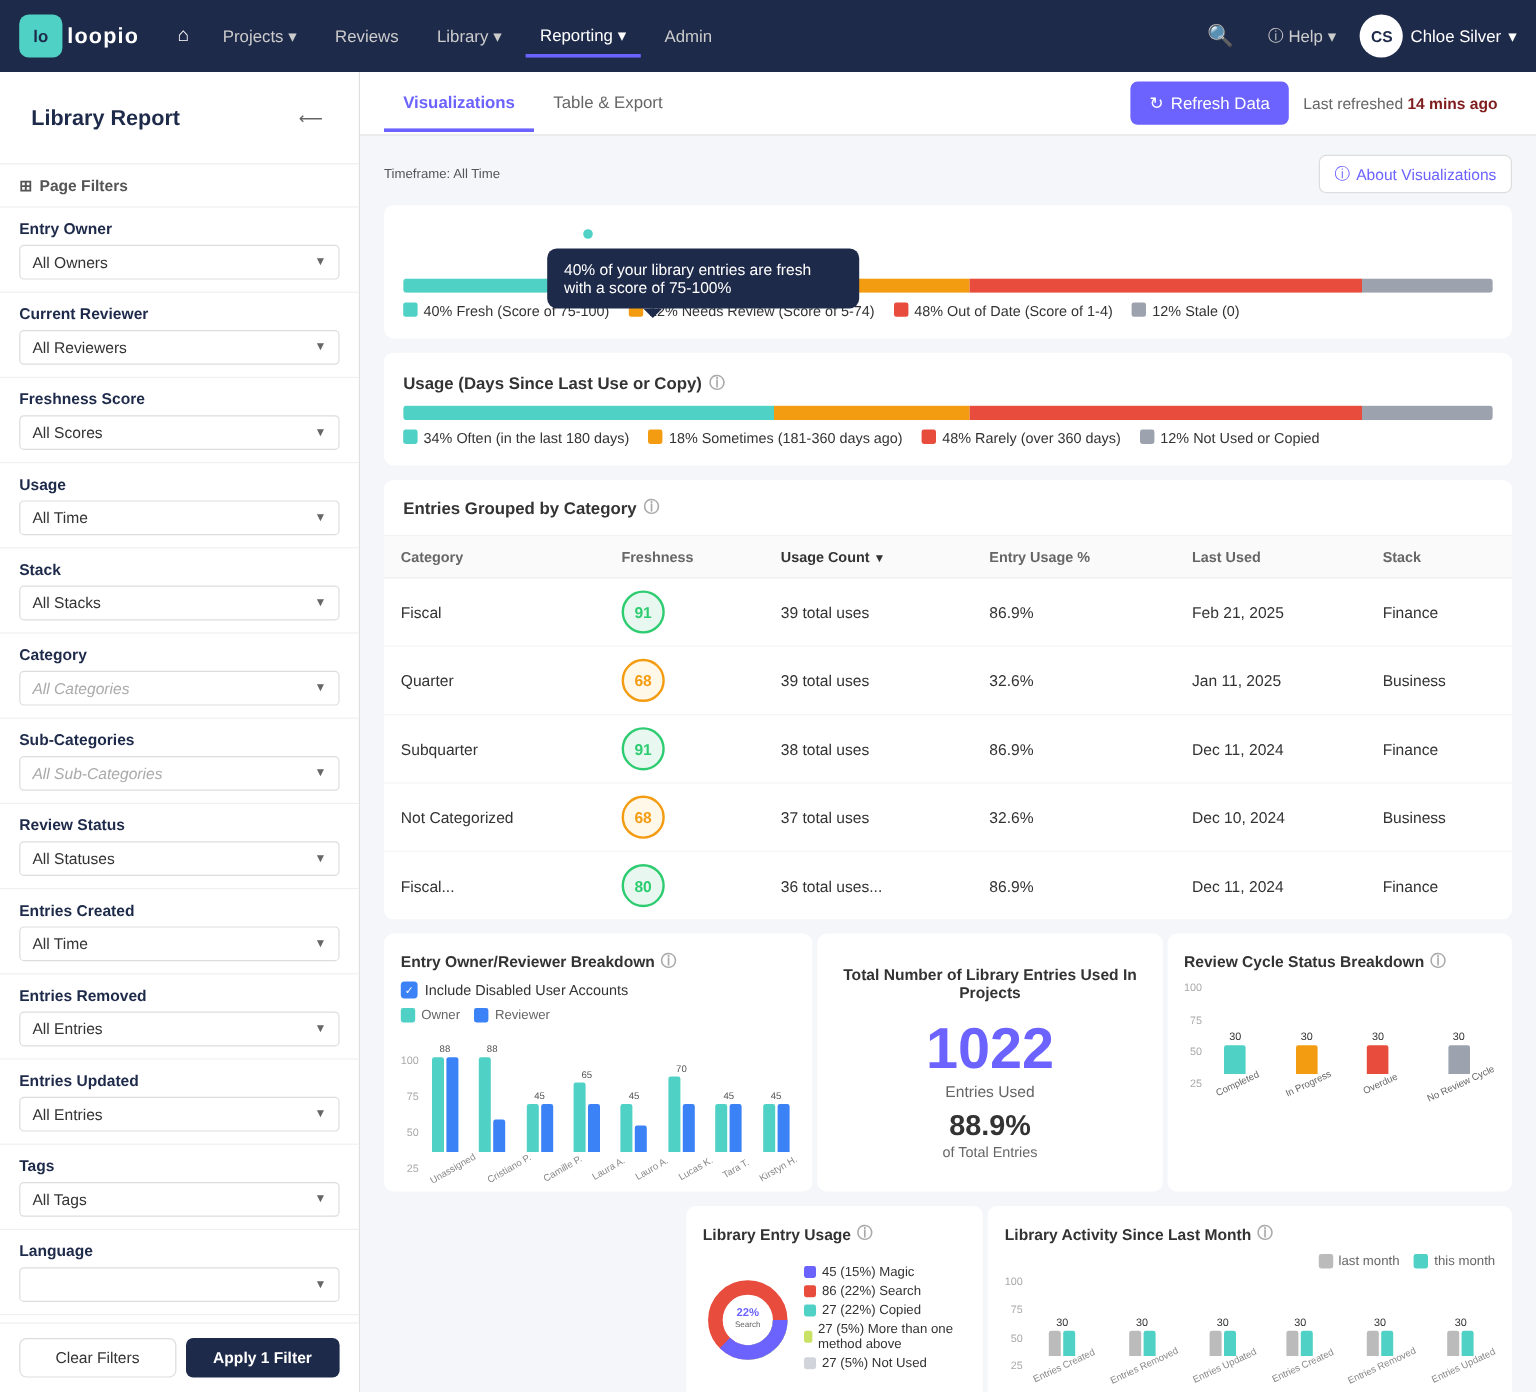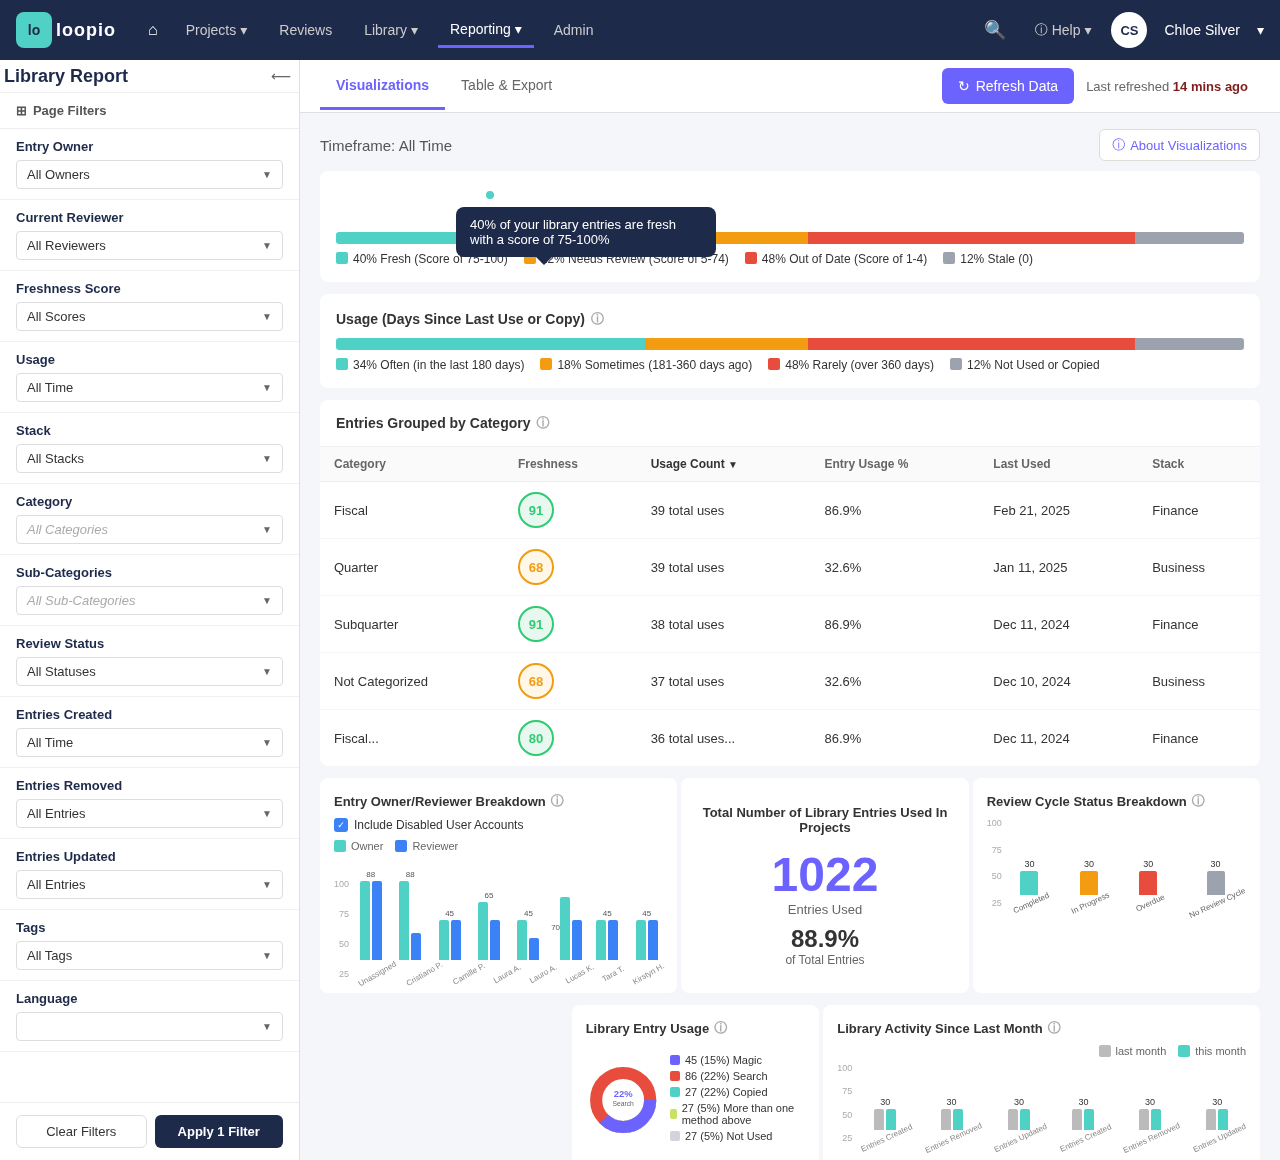--- a/index.html
+++ b/index.html
@@ -9,28 +9,28 @@
     .topnav { background: #1e2a4a; height: 60px; display: flex; align-items: center; padding: 0 16px; gap: 8px; }
     .logo { color: white; font-size: 22px; font-weight: 700; margin-right: 16px; display: flex; align-items: center; gap: 4px; }
     .logo-icon { width: 36px; height: 36px; background: #4fd1c5; border-radius: 8px; display: flex; align-items: center; justify-content: center; color: #1e2a4a; font-weight: 900; font-size: 14px; }
     .nav-home { color: white; padding: 8px; font-size: 16px; }
     .nav-item { color: #ccc; padding: 8px 12px; font-size: 14px; cursor: pointer; display: flex; align-items: center; gap: 4px; position: relative; }
     .nav-item.active { color: white; border-bottom: 3px solid #6c63ff; }
     .nav-spacer { flex: 1; }
     .nav-search { color: #ccc; font-size: 18px; padding: 8px; cursor: pointer; }
     .nav-help { color: #ccc; padding: 8px 12px; font-size: 14px; cursor: pointer; display: flex; align-items: center; gap: 4px; }
     .nav-avatar { width: 36px; height: 36px; background: white; border-radius: 50%; display: flex; align-items: center; justify-content: center; font-weight: 700; color: #1e2a4a; font-size: 13px; }
-    .nav-user { color: white; font-size: 14px; display: flex; align-items: center; gap: 17px; cursor: pointer; }
+    .nav-user { color: white; font-size: 14px; display: flex; align-items: center; gap: 6px; cursor: pointer; }
 
     
     .layout { display: flex; height: calc(1160px - 60px); }
 
     
     .sidebar { width: 300px; background: white; border-right: 1px solid #e0e0e0; display: flex; flex-direction: column; overflow: hidden; }
-    .sidebar-header { padding: 4px; border-bottom: 1px solid #eee; display: flex; align-items: center; justify-content: space-between; }
+    .sidebar-header { padding: 26px; border-bottom: 1px solid #eee; display: flex; align-items: center; justify-content: space-between; }
     .sidebar-title { font-size: 18px; font-weight: 700; color: #1e2a4a; }
     .sidebar-collapse { cursor: pointer; color: #666; font-size: 14px; padding: 4px; }
     .page-filters-header { padding: 10px 16px; display: flex; align-items: center; gap: 6px; font-size: 13px; font-weight: 600; color: #555; border-bottom: 1px solid #eee; }
     .filter-section { padding: 10px 16px; border-bottom: 1px solid #f0f0f0; }
     .filter-label { font-size: 13px; font-weight: 700; color: #1e2a4a; margin-bottom: 6px; }
     .filter-select { width: 100%; border: 1px solid #ddd; border-radius: 4px; padding: 6px 10px; font-size: 13px; background: white; color: #333; display: flex; align-items: center; justify-content: space-between; cursor: pointer; }
     .filter-select-placeholder { color: #aaa; font-style: italic; }
     .chevron { color: #666; font-size: 10px; }
     .sidebar-filters { flex: 1; overflow-y: auto; }
     .sidebar-bottom { padding: 12px 16px; border-top: 1px solid #eee; display: flex; gap: 8px; background: white; }
@@ -271,21 +271,21 @@
         <span>Refresh Data</span>
       </button>
       <div class="last-refreshed">
         <span>Last refreshed </span><strong>14 mins ago</strong>
       </div>
     </div>
 
     <div class="main-content">
 
       <div style="display:flex; align-items:center; justify-content:space-between; margin-bottom:10px;">
-        <span style="font-size:15px; color:#555;">Timeframe: All Time</span>
+        <span style="font-size:11px; color:#555;">Timeframe: All Time</span>
         <button style="background:white; border:1px solid #ddd; border-radius:6px; padding:6px 12px; font-size:13px; cursor:pointer; display:flex; align-items:center; gap:5px; color:#6c63ff;">
           <span>ⓘ</span>
           <span>About Visualizations</span>
         </button>
       </div>
 
       <div class="timeframe-bar">
         <div style="position:relative; display:inline-block; margin-bottom:30px;">
           <div class="tooltip-box">40% of your library entries are fresh with a score of 75-100%</div>
           <div style="width:8px; height:8px; background:#4fd1c5; border-radius:50%; margin-top:4px; margin-left:150px;"></div>
@@ -476,21 +476,21 @@
                       <div style="width: 10px; height: 40.5px; background: rgb(59, 130, 246); border-radius: 2px 2px 0px 0px;"></div>
                     </div>
                   </div>
                   <div style="display: flex; flex-direction: column; align-items: center; flex: 1 1 0%;">
                     <div style="font-size: 8px; color: rgb(85, 85, 85); margin-bottom: 2px; text-align: center;">45</div>
                     <div style="display: flex; align-items: flex-end; gap: 2px;">
                       <div style="width: 10px; height: 40.5px; background: rgb(79, 209, 197); border-radius: 2px 2px 0px 0px;"></div>
                       <div style="width: 10px; height: 22.5px; background: rgb(59, 130, 246); border-radius: 2px 2px 0px 0px;"></div>
                     </div>
                   </div>
-                  <div style="display: flex; flex-direction: row; align-items: center; flex: 1 1 0%;">
+                  <div style="display: flex; flex-direction: column; align-items: center; flex: 1 1 0%;">
                     <div style="font-size: 8px; color: rgb(85, 85, 85); margin-bottom: 2px; text-align: center;">70</div>
                     <div style="display: flex; align-items: flex-end; gap: 2px;">
                       <div style="width: 10px; height: 63px; background: rgb(79, 209, 197); border-radius: 2px 2px 0px 0px;"></div>
                       <div style="width: 10px; height: 40.5px; background: rgb(59, 130, 246); border-radius: 2px 2px 0px 0px;"></div>
                     </div>
                   </div>
                   <div style="display: flex; flex-direction: column; align-items: center; flex: 1 1 0%;">
                     <div style="font-size: 8px; color: rgb(85, 85, 85); margin-bottom: 2px; text-align: center;">45</div>
                     <div style="display: flex; align-items: flex-end; gap: 2px;">
                       <div style="width: 10px; height: 40.5px; background: rgb(79, 209, 197); border-radius: 2px 2px 0px 0px;"></div>

